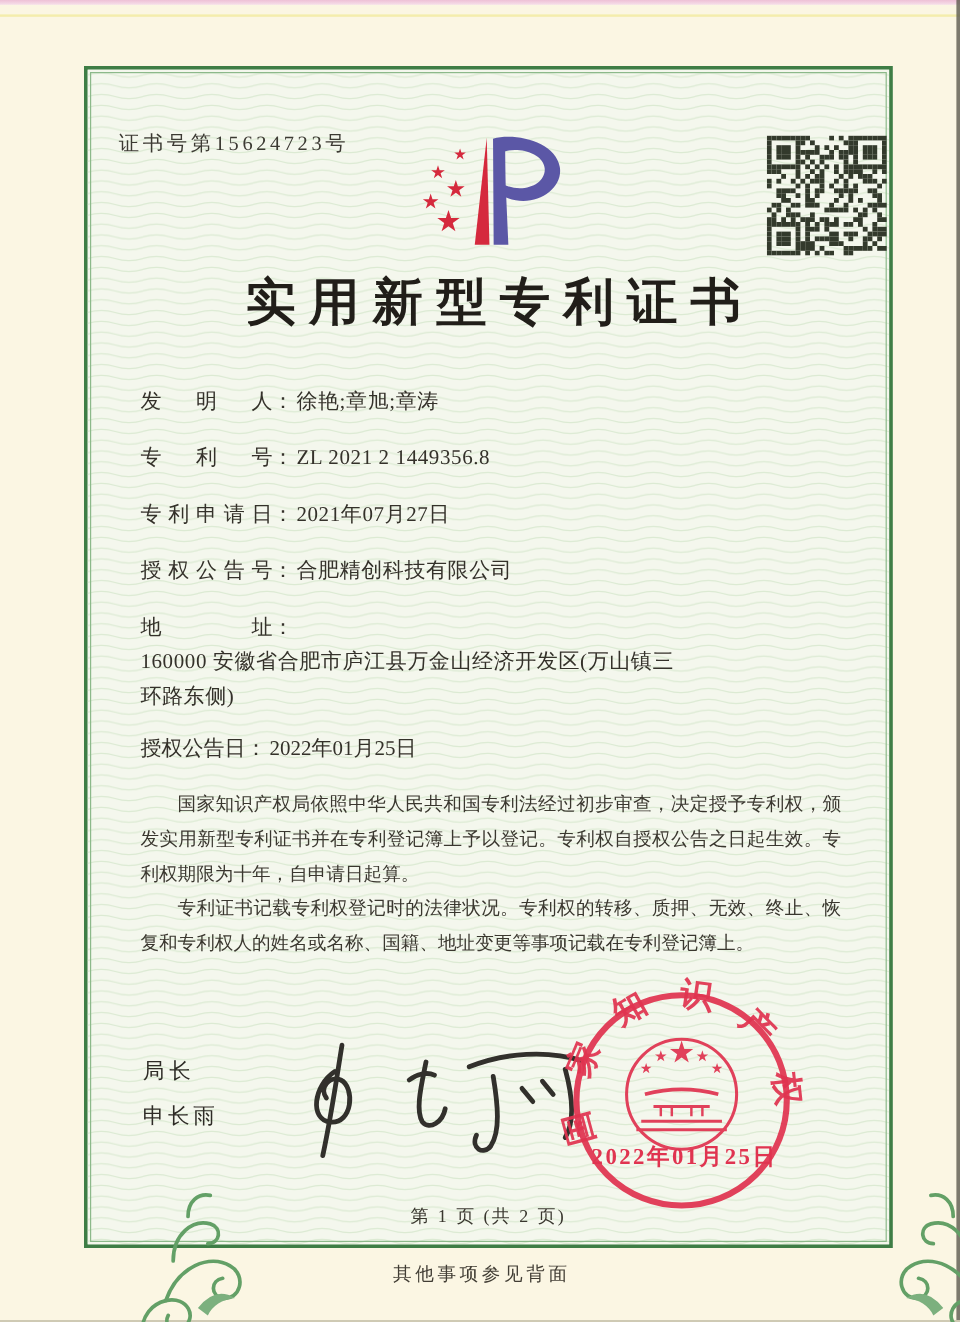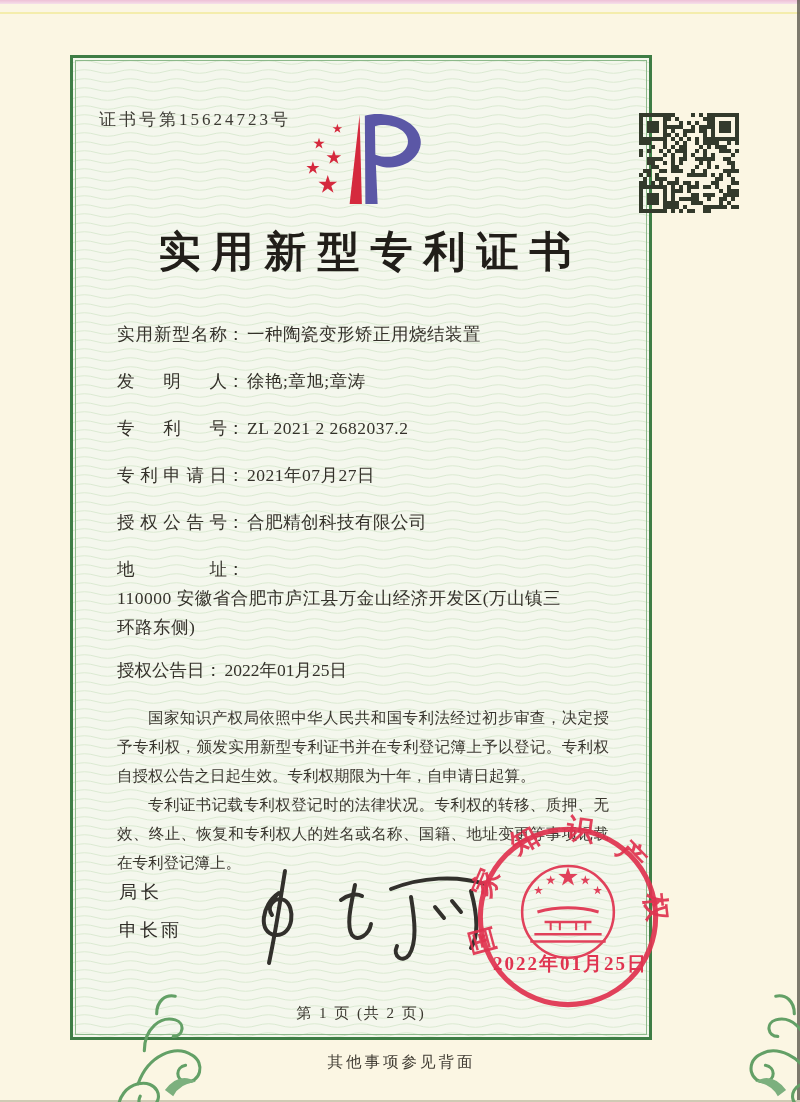--- a/index.html
+++ b/index.html
@@ -13,21 +13,21 @@
     overflow:hidden;
   }
   
   .scan-top    { position:absolute; left:0; top:0; width:100%; height:4px; background:linear-gradient(#eec0d6,#f6e0ea); }
   .scan-yellow { position:absolute; left:0; top:12px; width:100%; height:2px; background:#f2eba2; opacity:.85; }
   .scan-right  { position:absolute; right:0; top:0; width:3px; height:100%; background:#5c5a4e; opacity:.8; }
   .scan-bottom { position:absolute; left:0; bottom:0; width:100%; height:2px; background:#cfcab4; }
 
   
   .panel {
-    position:absolute; left:70px; top:55px; width:582px; height:985px;
+    position:absolute; left:70px; top:55px; width:674px; height:985px;
     border:3px solid #3e7d45;
     background:#f2f7ea;
   }
   .panel-liner { position:absolute; inset:2px; border:1px solid #8cb98a; pointer-events:none; }
   .guilloche { position:absolute; inset:0; width:100%; height:100%; opacity:.75; }
 
   .cert-no {
     position:absolute; left:26px; top:50px;
     font-size:17px; letter-spacing:3px; color:#3c3a33;
   }
@@ -436,36 +436,33 @@
         <rect x="52" y="96" width="4" height="4" fill="#333a2c"></rect>
         <rect x="64" y="96" width="4" height="4" fill="#333a2c"></rect>
         <rect x="68" y="96" width="4" height="4" fill="#333a2c"></rect>
       </svg>
   </div>
 
   <div class="doc-title">实用新型专利证书</div>
 
   <div class="content">
     <div class="frow">
-      <span class="flabel">实用新型名称</span><span class="fcolon">：</span><span class="fvalue">一种陶瓷变形矫正用烧结装置</span>
+      <span class="flabel">发明人</span><span class="fcolon">：</span><span class="fvalue">徐艳;章旭;章涛</span>
     </div>
     <div class="frow">
-      <span class="flabel">发明人</span><span class="fcolon">：</span><span class="fvalue">徐艳;章旭;章涛</span>
-    </div>
-    <div class="frow">
-      <span class="flabel">专利号</span><span class="fcolon">：</span><span class="fvalue">ZL 2021 2 2682037.2</span>
+      <span class="flabel">专利号</span><span class="fcolon">：</span><span class="fvalue">ZL 2021 2 1449356.8</span>
     </div>
     <div class="frow">
       <span class="flabel">专利申请日</span><span class="fcolon">：</span><span class="fvalue">2021年07月27日</span>
     </div>
     <div class="frow">
       <span class="flabel">授权公告号</span><span class="fcolon">：</span><span class="fvalue">合肥精创科技有限公司</span>
     </div>
     <div class="frow addr">
-      <span class="flabel">地址</span><span class="fcolon">：</span><span class="fvalue">110000 安徽省合肥市庐江县万金山经济开发区(万山镇三环路东侧)</span>
+      <span class="flabel">地址</span><span class="fcolon">：</span><span class="fvalue">160000 安徽省合肥市庐江县万金山经济开发区(万山镇三环路东侧)</span>
     </div>
     <div class="frow grant">
       <span class="grant-left">
         <span class="glabel">授权公告日</span><span class="fcolon">：</span><span class="glabel">2022年01月25日</span>
       </span>
     </div>
 
     <div class="paras">
       <p>国家知识产权局依照中华人民共和国专利法经过初步审查，决定授予专利权，颁发实用新型专利证书并在专利登记簿上予以登记。专利权自授权公告之日起生效。专利权期限为十年，自申请日起算。</p>
       <p>专利证书记载专利权登记时的法律状况。专利权的转移、质押、无效、终止、恢复和专利权人的姓名或名称、国籍、地址变更等事项记载在专利登记簿上。</p>

